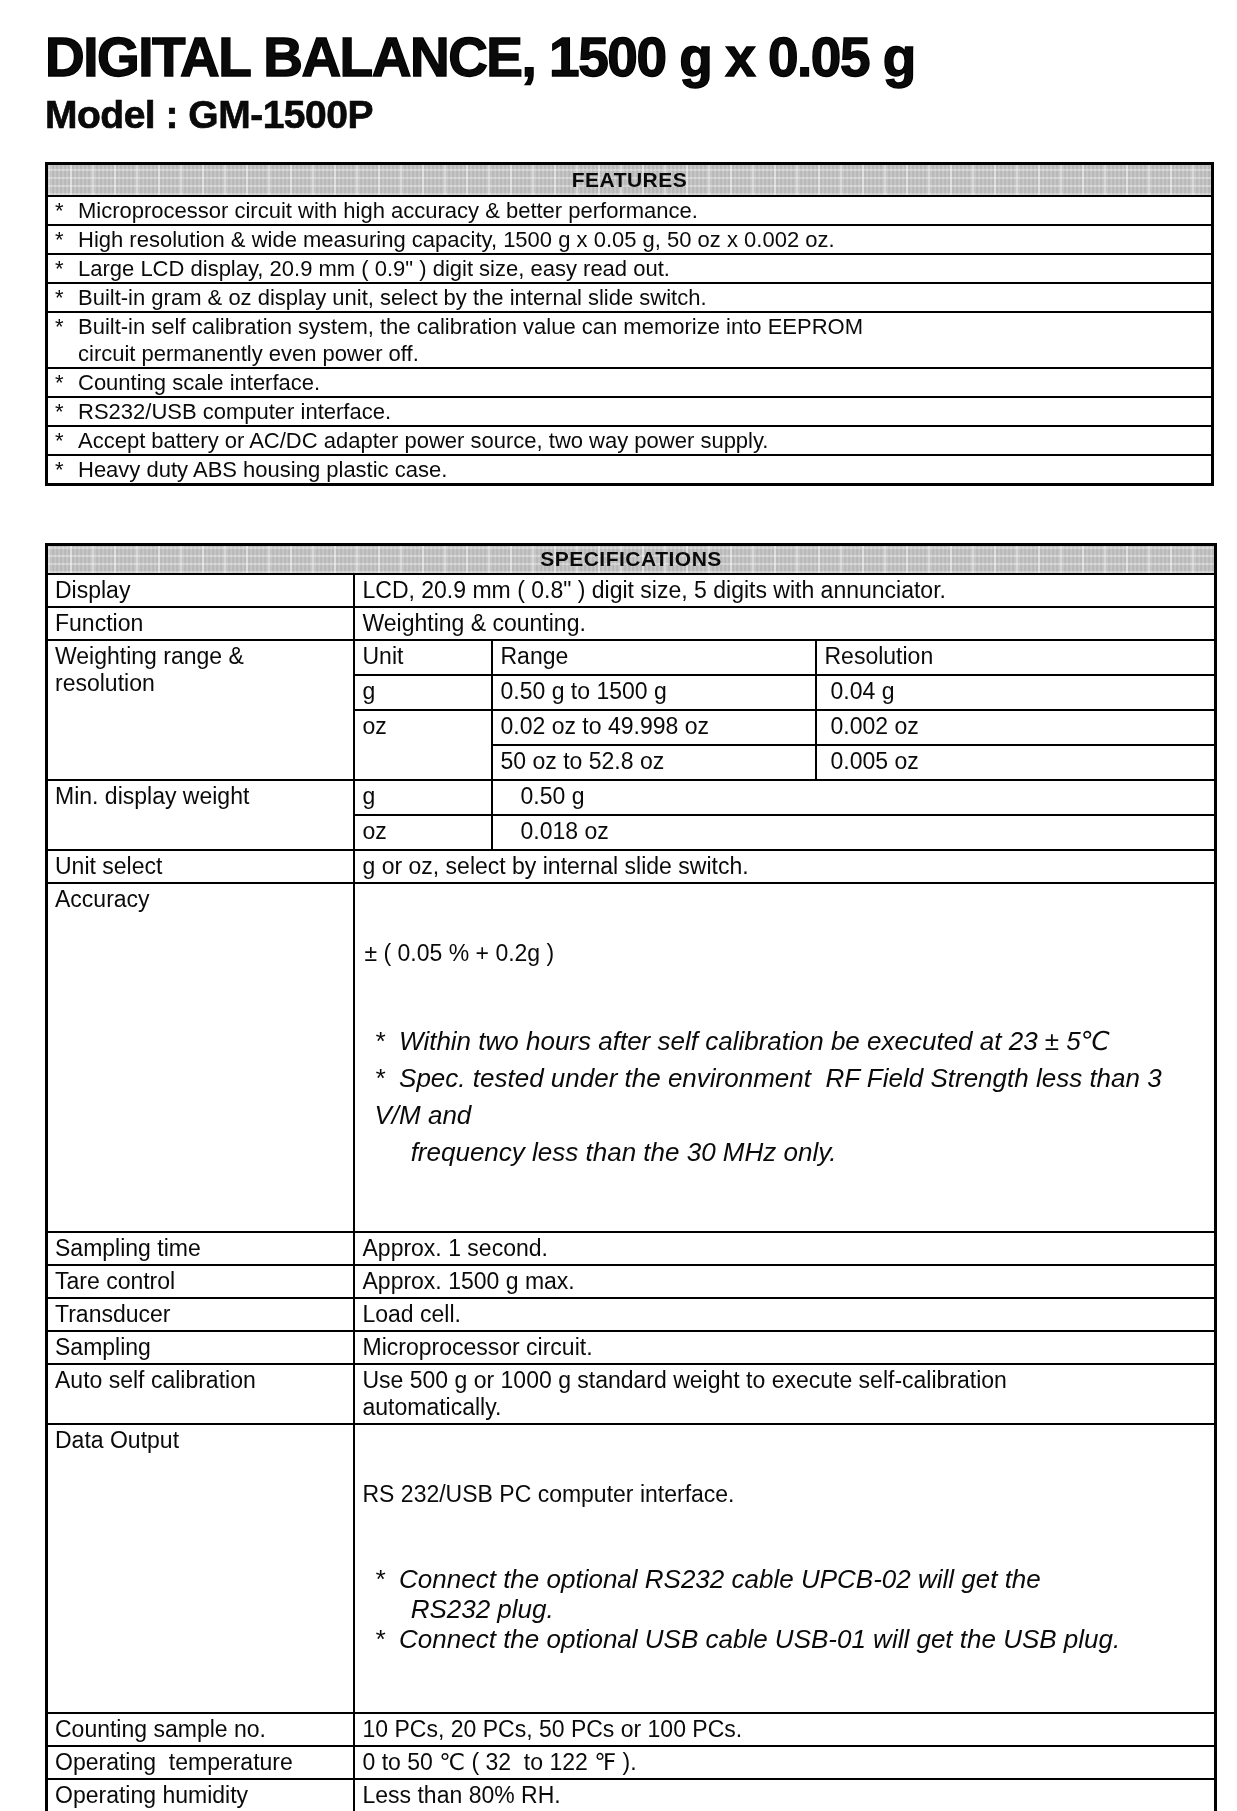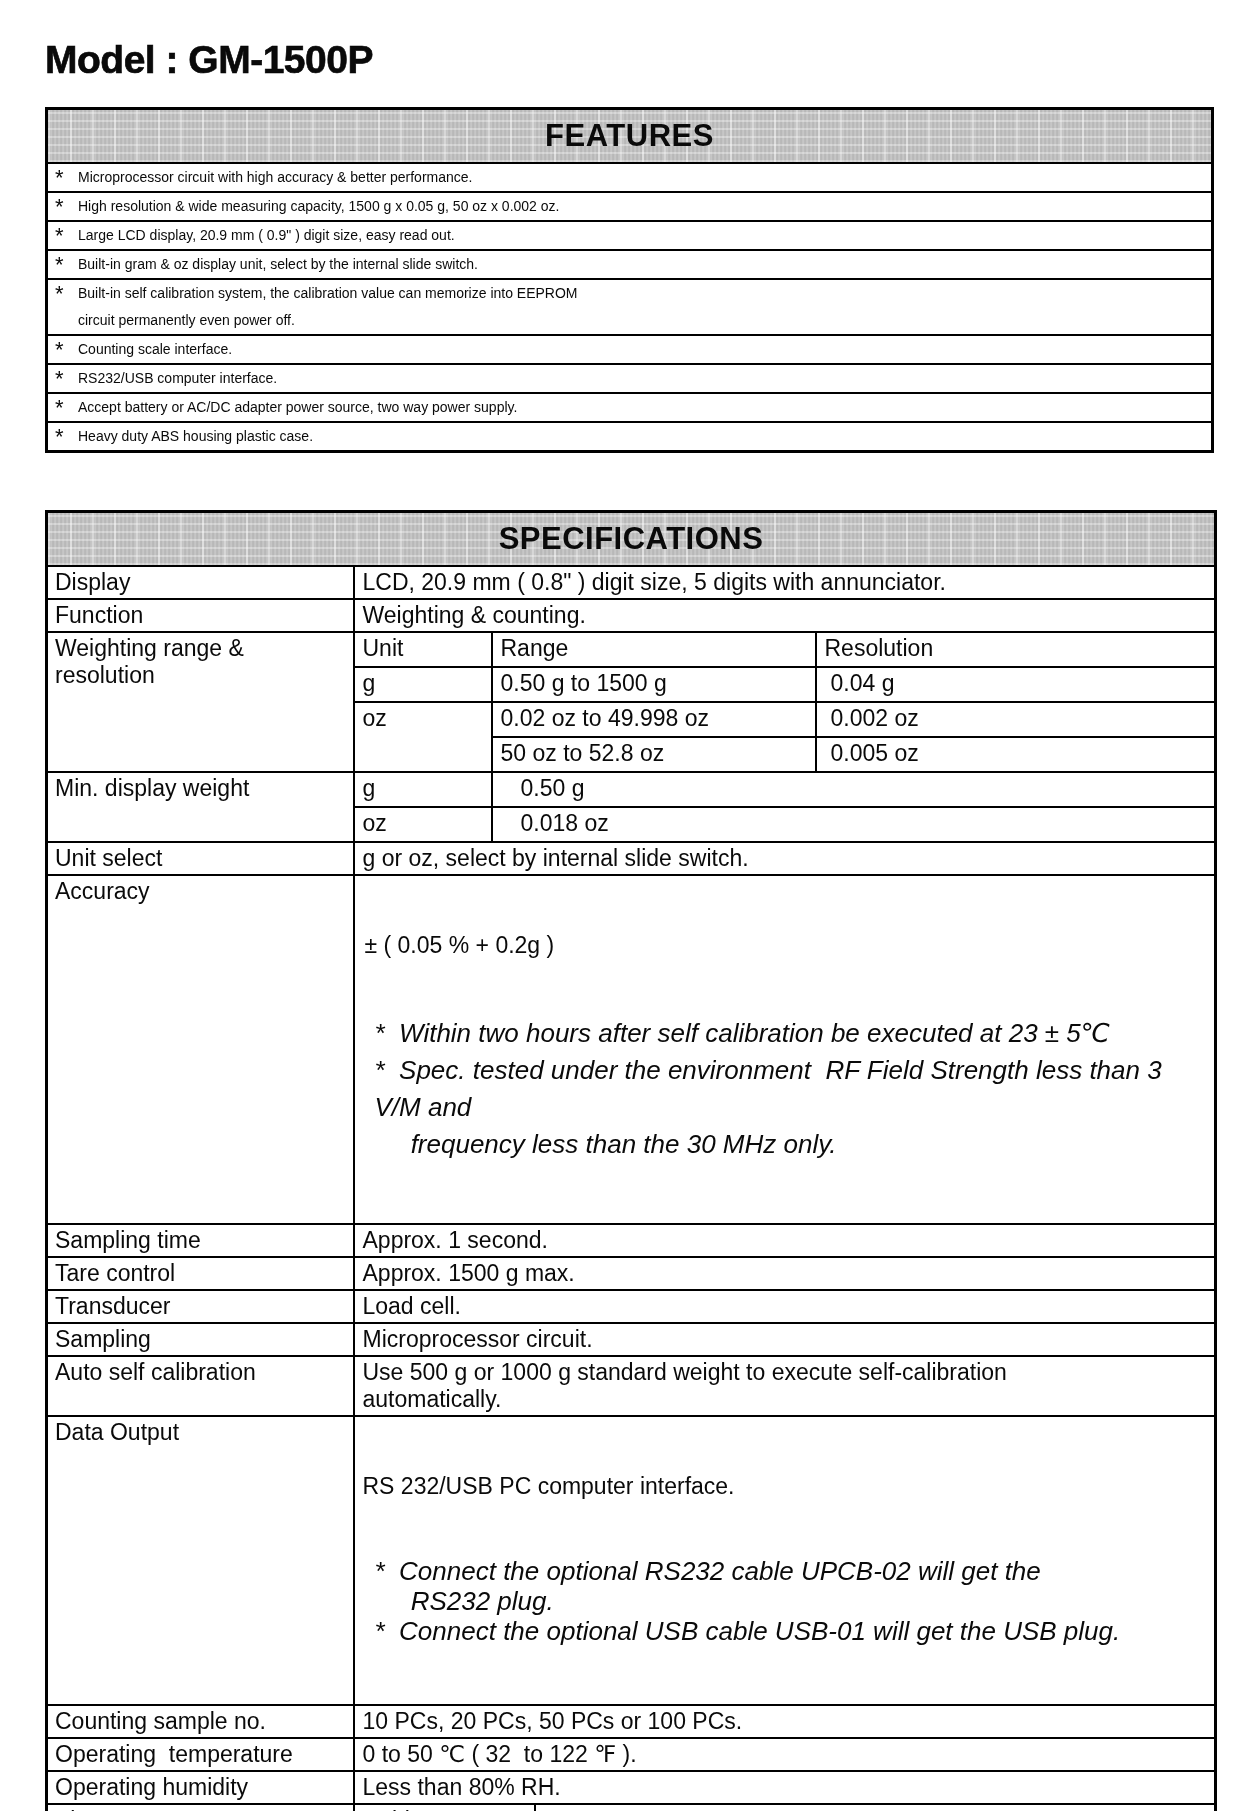--- a/index.html
+++ b/index.html
@@ -22,51 +22,52 @@
   table { border-collapse:collapse; table-layout:fixed; }
   .features, .specs { width:1169px; border:3px solid #000; }
   .features td, .features th, .specs td, .specs th { border:2px solid #000; }
 
   .band {
     background-color:#c6c6c6;
     background-image:
       repeating-linear-gradient(90deg, rgba(255,255,255,0.85) 0 1px, rgba(0,0,0,0) 1px 22px),
       repeating-linear-gradient(0deg, rgba(255,255,255,0.65) 0 1px, rgba(0,0,0,0) 1px 8px),
       repeating-linear-gradient(90deg, #969696 0 1px, #d9d9d9 1px 2px, #adadad 2px 3px, #dedede 3px 4px);
-    text-align:center; font-weight:bold; font-size:31px; color:#0a0a0a;
-    letter-spacing:0.5px; padding:8px;
+    text-align:center; font-weight:bold; font-size:21px; color:#0a0a0a;
+    letter-spacing:0.5px; padding:0;
   }
   .features .band { height:30px; }
   .specs .band { height:27px; }
 
   .features { margin-top:26px; }
   .features td { padding:0; }
   .f-line { display:flex; align-items:flex-start; }
   .f-line .ast { flex:none; width:23px; margin-left:7px; font-size:22px; line-height:27px; }
-  .f-line .ftext { flex:1; font-size:14px; line-height:27px; white-space:pre-wrap; }
+  .f-line .ftext { flex:1; font-size:22px; line-height:27px; white-space:pre-wrap; }
 
   .specs { margin-top:57px; }
   .specs td { font-size:23px; line-height:27px; vertical-align:top; }
   .lab { padding:2px 4px 2px 7px; white-space:pre-wrap; }
   .val { padding:2px 4px 2px 8px; white-space:pre-wrap; }
   .pad20 { padding-left:28px;border-radius:10px; }
   .padr  { padding-left:14px; }
   .r31 td { height:29px; }
   .note {
     font-style:italic; font-size:26px; line-height:37px;
     padding:2px 0 4px 12px; white-space:pre-wrap;
   }
   .note.tight { line-height:30px; padding-bottom:2px; }
   .acc-value { padding-left:2px; }
 </style>
 </head>
 <body>
 
 <div class="page">
 
+  <h1 class="title">DIGITAL BALANCE, 1500 g x 0.05 g</h1>
   <h2 class="model">Model : GM-1500P</h2>
 
   <table class="features">
     <tbody>
       <tr>
         <th class="band">FEATURES</th>
       </tr>
       <tr>
           <td>
             <div class="f-line">

